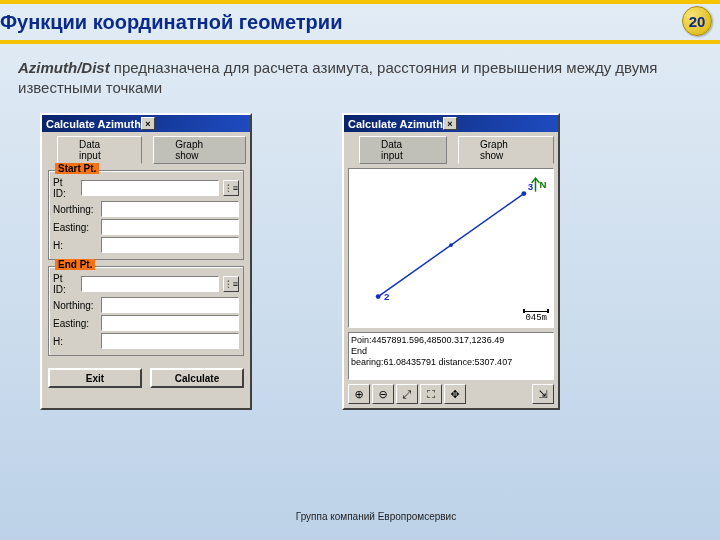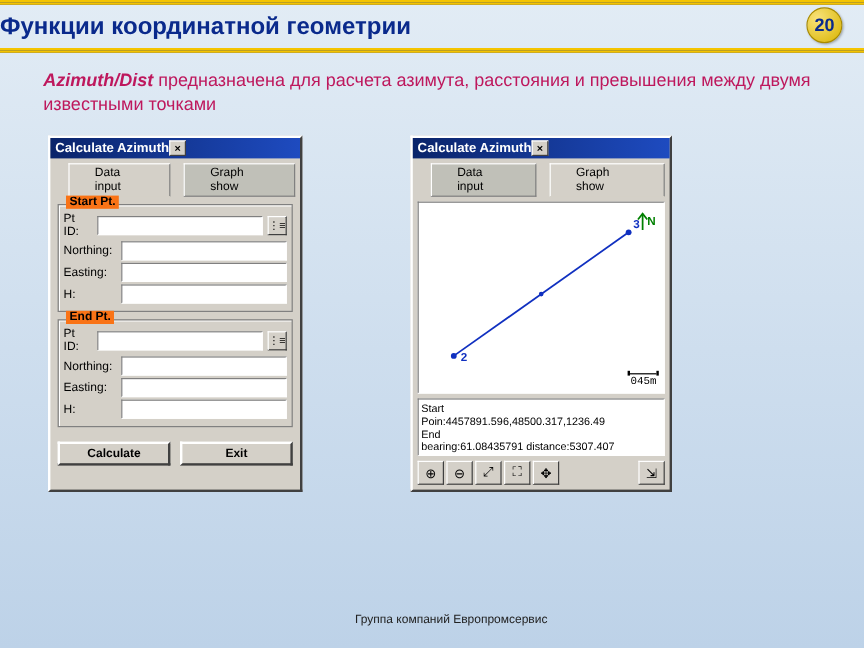--- a/index.html
+++ b/index.html
@@ -30,39 +30,38 @@
   }
   .header-bar .stripe-top { top: 0; }
   .header-bar .stripe-bottom { bottom: 0; }
   .header-title {
     color: #0a2a8c;
     font-weight: bold;
     font-size: 20px;
   }
   .page-badge {
     position: absolute;
-    top: 6px; right: 18px;
+    top: 6px; right: 8px;
     width: 30px; height: 30px;
     border-radius: 50%;
     background: radial-gradient(circle at 30% 30%, #f8e27a, #d9b400);
     border: 1px solid #a88a00;
     color: #0a2a8c;
     font-weight: bold;
     font-size: 15px;
     display: flex;
     align-items: center;
     justify-content: center;
     box-shadow: 1px 1px 2px rgba(0,0,0,.3);
   }
   .desc {
     padding: 14px 18px 16px 18px;
     font-size: 15px;
-    color: #be185d;
+    color: #404040;
     line-height: 1.3;
-    margin-left: 18px;
   }
   .desc .bi { font-style: italic; font-weight: bold; }
 
   .panels { display: flex; gap: 90px; padding: 0 40px; }
 
   
   .win {
     background: #d4d0c8;
     border: 2px solid;
     border-color: #fff #404040 #404040 #fff;
@@ -294,22 +293,22 @@
         <label>Easting:</label>
         <input style="">
       </div>
       <div class="field">
         <label>H:</label>
         <input style="">
       </div>
     </div>
 
     <div class="actionbar">
+      <div class="btn">Exit</div>
       <div class="btn">Calculate</div>
-      <div class="btn">Exit</div>
     </div>
   </div>
 
   <div class="win graph">
     <div class="titlebar">
       <span>Calculate Azimuth</span>
       <div class="close-btn">×</div>
     </div>
     <div class="tabbar">
       <div class="tab inactive">Data input</div>
@@ -325,21 +324,20 @@
         <text x="36" y="134" font-size="10" fill="#1030c0" font-weight="bold">2</text>
         <text x="184" y="20" font-size="10" fill="#1030c0" font-weight="bold">3</text>
         <line x1="192" y1="8" x2="192" y2="22" stroke="#008000" stroke-width="1.5"></line>
         <polyline points="188,13 192,8 196,13" fill="none" stroke="#008000" stroke-width="1.5"></polyline>
         <text x="196" y="18" font-size="10" fill="#008000" font-weight="bold">N</text>
       </svg>
       <div class="scale-label">045m</div>
     </div>
 
     <div class="status">
-      <div>Start</div>
       <div>Poin:4457891.596,48500.317,1236.49</div>
       <div>End</div>
       <div>bearing:61.08435791 distance:5307.407</div>
     </div>
 
     <div class="toolbar">
       <div class="tool">⊕</div>
       <div class="tool">⊖</div>
       <div class="tool">⤢</div>
       <div class="tool">⛶</div>

